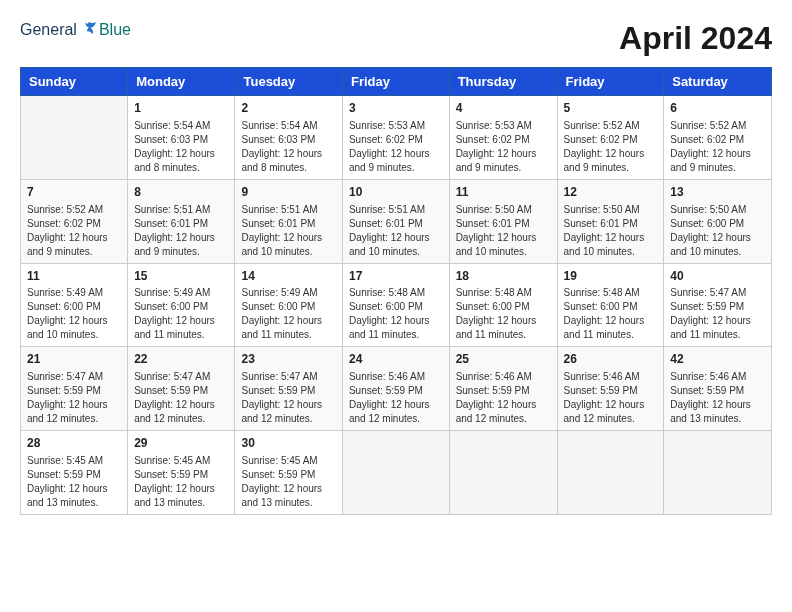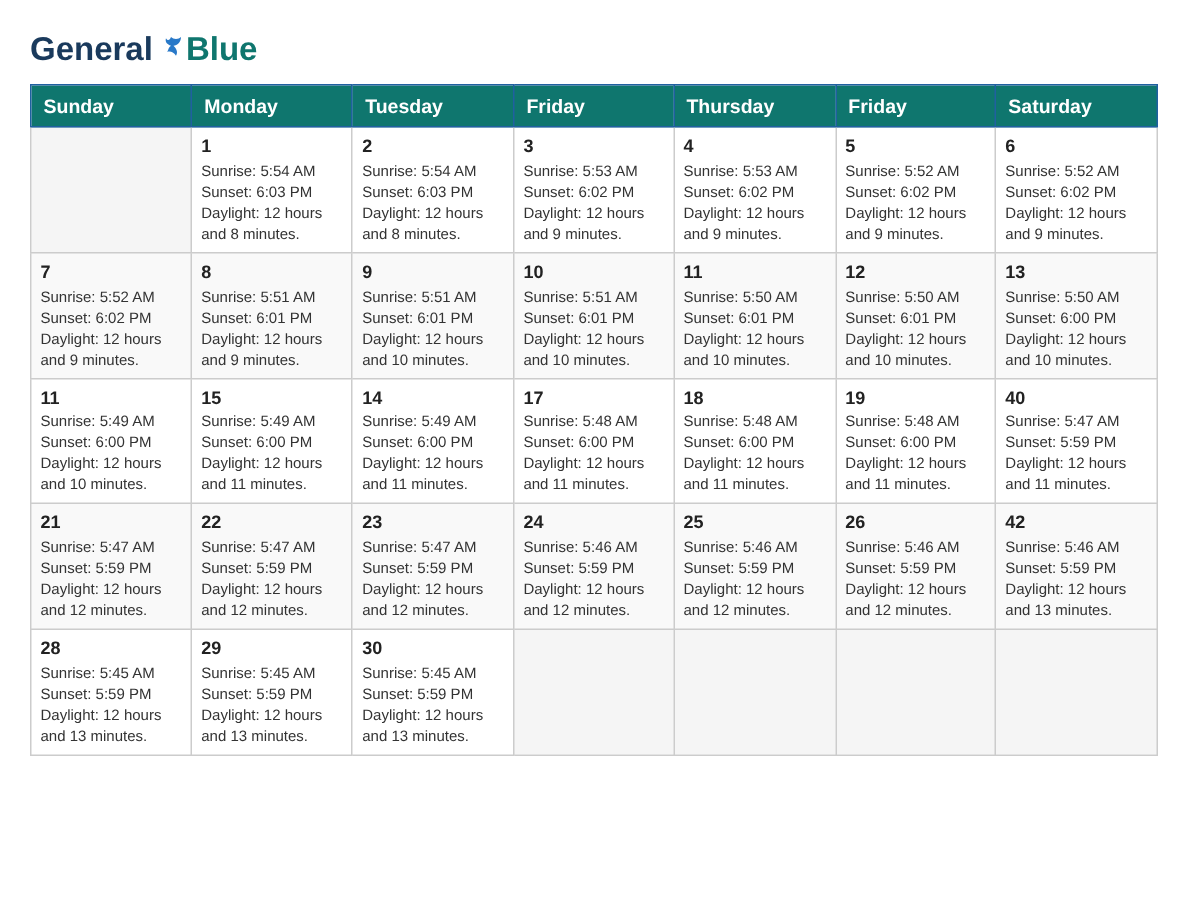--- a/index.html
+++ b/index.html
@@ -17,22 +17,22 @@
       margin-bottom: 10px;
     }
     .logo {
       display: flex;
       flex-direction: column;
       align-items: flex-start;
     }
     .logo-text {
       display: flex;
       align-items: center;
-      font-size: 22px;
-      font-weight: bold;
+      font-size: 16px;
+      font-weight: normal;
       color: #1a3a5c;
     }
     .logo-general { color: #1a3a5c; }
     .logo-blue { color: #0f766e; }
     .logo-bird {
       width: 20px;
       height: 20px;
       margin-left: 2px;
     }
     .title-area {
@@ -46,21 +46,21 @@
     .location {
       font-size: 14px;
       color: #333;
     }
     .calendar {
       width: 100%;
       border-collapse: collapse;
       border: 1px solid #ccc;
     }
     .calendar th {
-      background: #0f766e;
+      background: #1d4ed8;
       color: #fff;
       text-align: left;
       padding: 6px 8px;
       font-size: 13px;
       border: 1px solid #2060a0;
     }
     .calendar td {
       vertical-align: top;
       border: 1px solid #ccc;
       padding: 4px 6px;
@@ -93,20 +93,21 @@
   <div class="logo">
     <div class="logo-text">
       <span class="logo-general">General</span>
       <svg class="logo-bird" viewBox="0 0 24 24">
         <path d="M12 2 C14 4 18 4 20 2 C20 6 17 9 14 9 C16 11 18 14 16 17 C14 14 11 13 9 14 C10 12 10 10 12 9 C9 8 7 6 8 3 C9 5 11 5 12 2Z" fill="#2979c8"></path>
       </svg>
       <span class="logo-blue">Blue</span>
     </div>
   </div>
   <div class="title-area">
+    <div class="month-title">April 2024</div>
   </div>
 </div>
 
 <table class="calendar">
   <thead>
     <tr id="header-row">
     <th>Sunday</th>
         <th>Monday</th>
         <th>Tuesday</th>
         <th>Friday</th>

